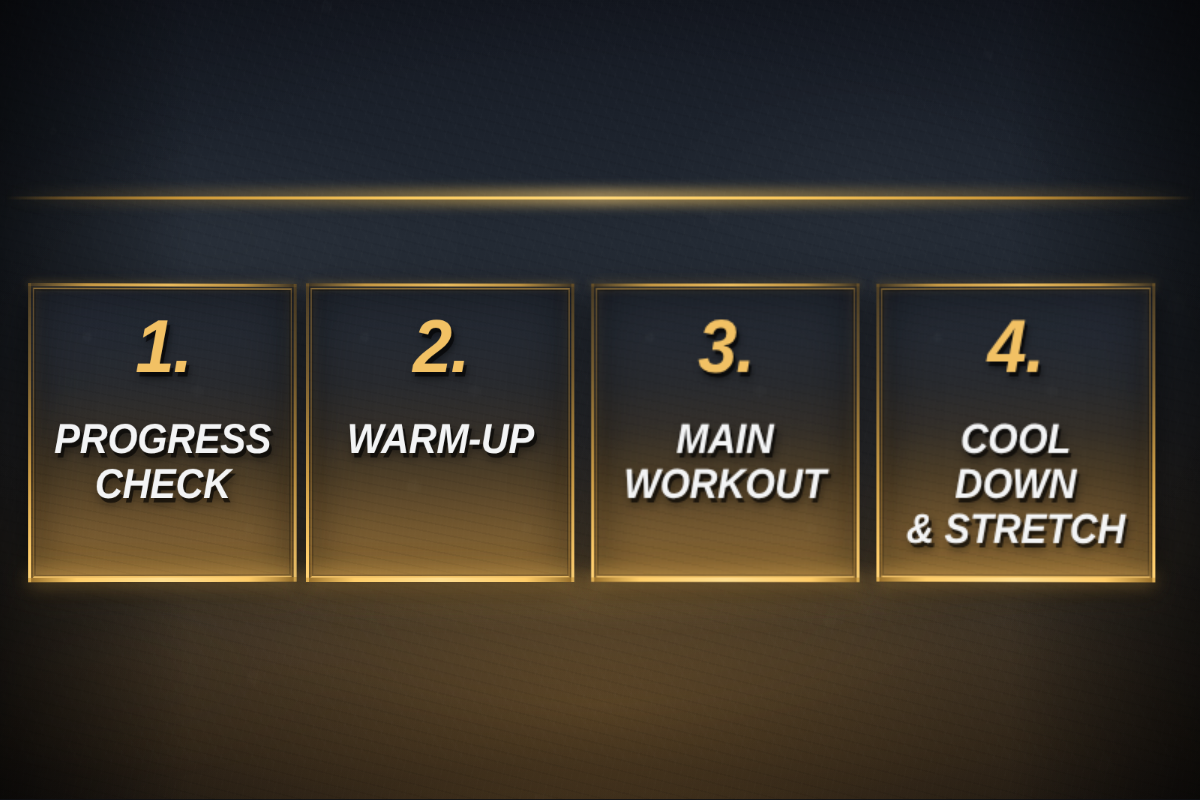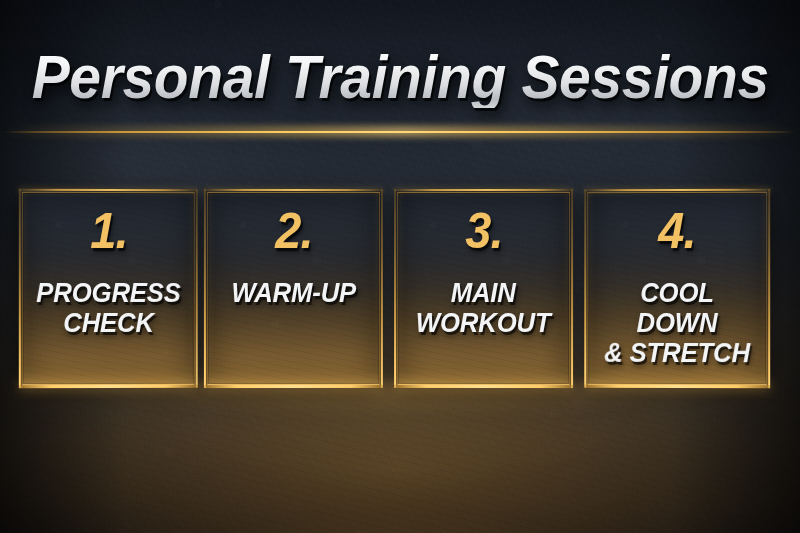--- a/index.html
+++ b/index.html
@@ -272,23 +272,20 @@
 </style>
 </head>
 <body>
 
 <div id="stage">
 
   <div class="bg-base"></div>
   <div class="bg-noise"></div>
   <div class="bg-smoke"></div>
 
-  <div class="title-wrap">
-    <h1 class="title">Personal Training Sessions</h1>
-  </div>
 
   <div class="divider">
     <div class="glow"></div>
     <div class="core"></div>
   </div>
 
   <div class="floor-glow"></div>
 
   <div class="cards" id="cards">
       <div class="card" style="left: 19px; width: 179px; transform: perspective(900px) rotateY(1.4deg);">

